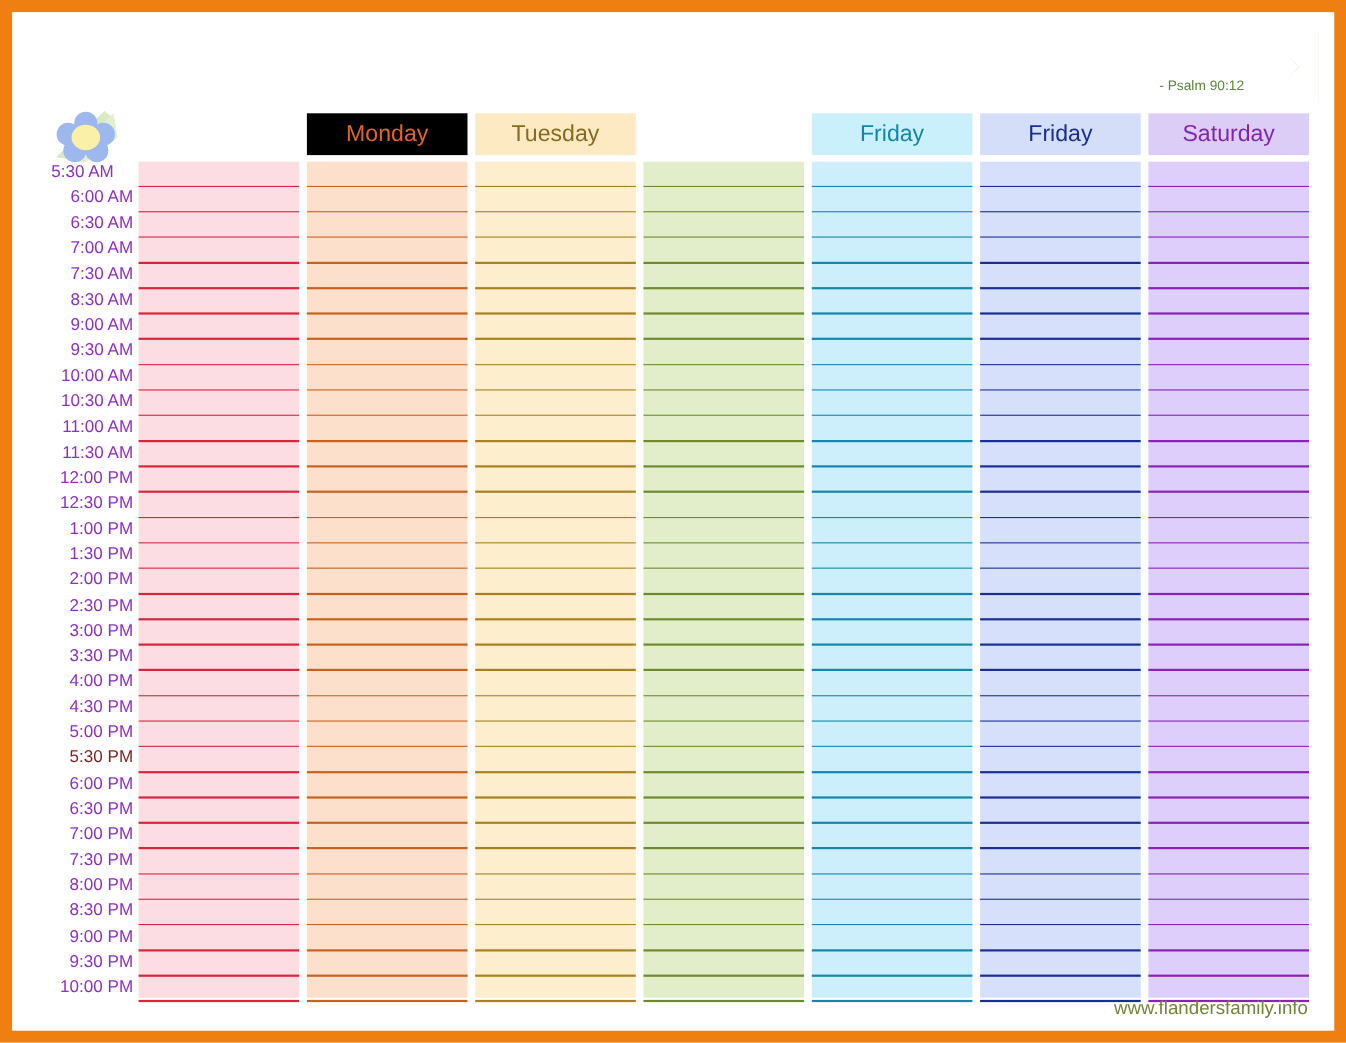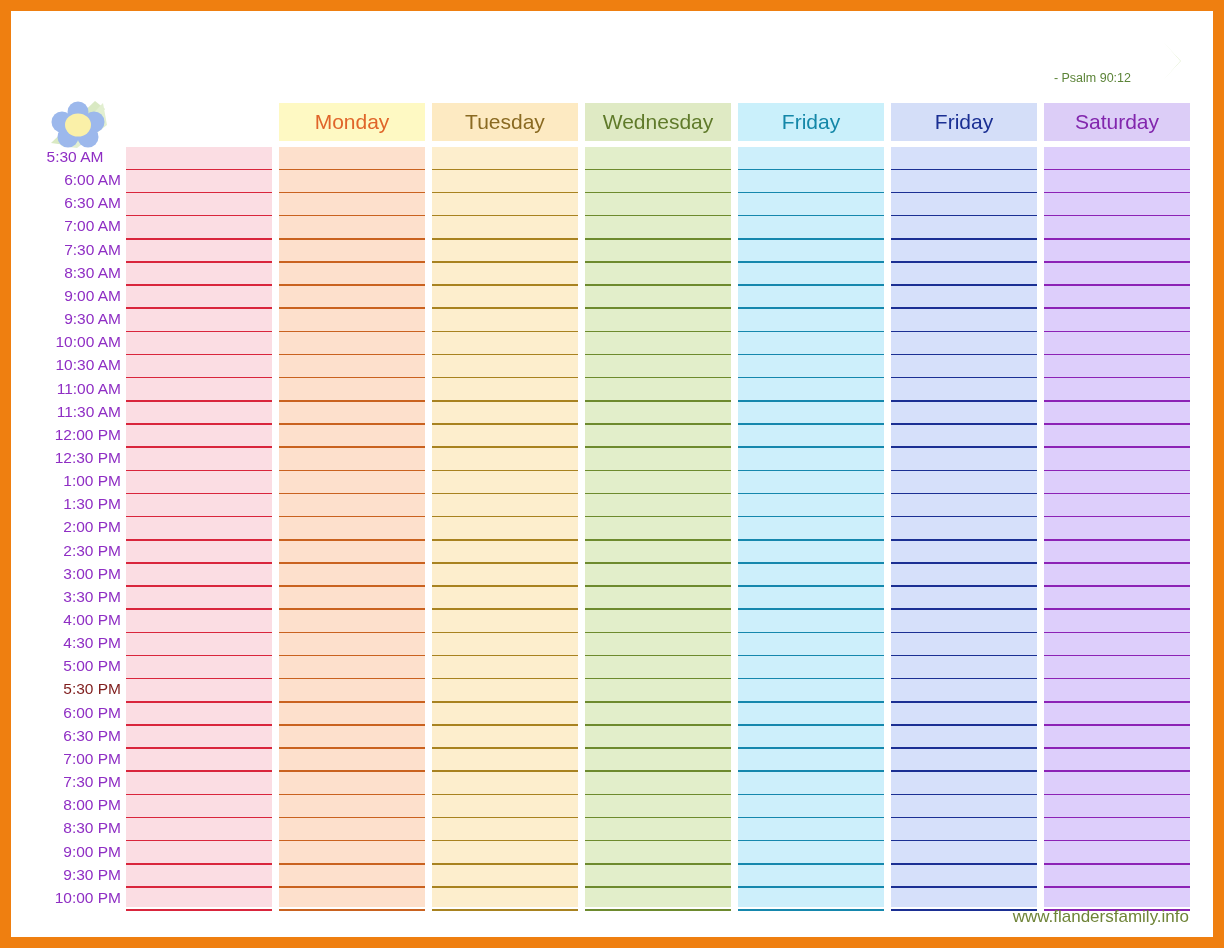--- a/index.html
+++ b/index.html
@@ -182,23 +182,22 @@
           <polygon points="8,44 52,2 62,10 30,47" fill="#d9e9c3"></polygon>
           <polygon points="18,47 60,4 64,26 34,49" fill="#e2efd0"></polygon>
           <circle cx="35" cy="13" r="10.5" fill="#9cb8ec"></circle>
           <circle cx="19" cy="23" r="10.5" fill="#9cb8ec"></circle>
           <circle cx="51" cy="23" r="10.5" fill="#9cb8ec"></circle>
           <circle cx="25" cy="38" r="10.5" fill="#9cb8ec"></circle>
           <circle cx="45" cy="38" r="10.5" fill="#9cb8ec"></circle>
           <ellipse cx="35" cy="26" rx="13" ry="11.5" fill="#faf0a8"></ellipse>
         </svg>
       </div>
-        <div class="day-head" style="left: 250px; width: 146px; background: #fef9c3; color: rgb(224, 101, 42);">Monday</div>
+        <div class="day-head" style="left: 250px; width: 146px; background: #000000; color: rgb(224, 101, 42);">Monday</div>
         <div class="day-head" style="left: 403px; width: 146px; background: rgb(253, 234, 194); color: rgb(138, 106, 34);">Tuesday</div>
-        <div class="day-head" style="left: 556px; width: 146px; background: rgb(223, 234, 196); color: rgb(95, 122, 42);">Wednesday</div>
         <div class="day-head" style="left: 709px; width: 146px; background: rgb(202, 240, 251); color: rgb(20, 135, 168);">Friday</div>
         <div class="day-head" style="left: 862px; width: 146px; background: rgb(212, 222, 248); color: rgb(26, 47, 147);">Friday</div>
         <div class="day-head" style="left: 1015px; width: 146px; background: rgb(220, 205, 247); color: rgb(130, 38, 173);">Saturday</div>
       </div>
 
     <div id="body-rows">
         <div class="day-col" style="left: 97px; width: 146px; background: rgb(251, 221, 227);">
           <div class="cell-line" style="top: 21.55px; background: rgb(217, 37, 60);"></div>
           <div class="cell-line" style="top: 44.7px; background: rgb(217, 37, 60);"></div>
           <div class="cell-line" style="top: 67.85px; background: rgb(217, 37, 60);"></div>

